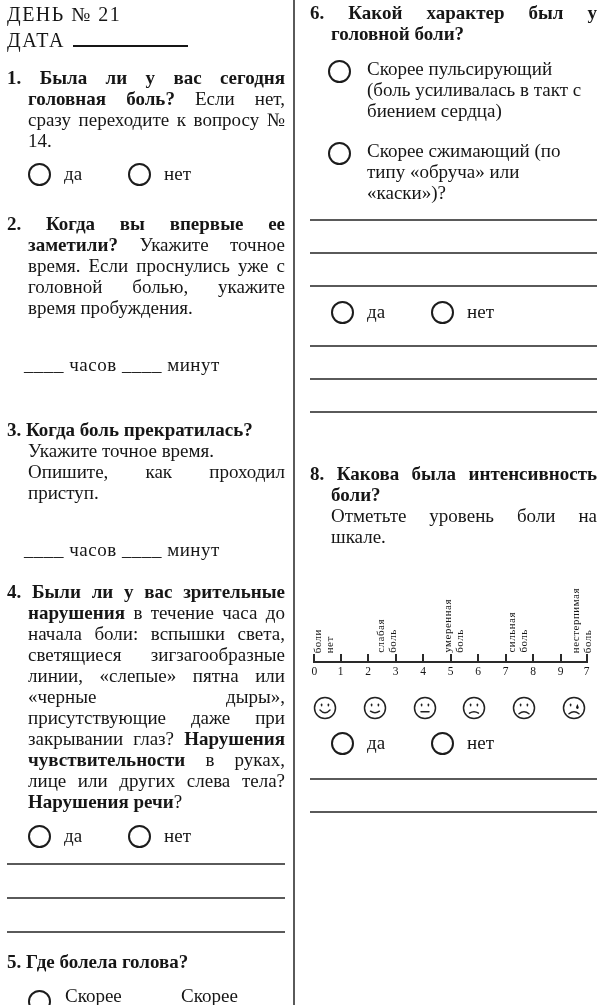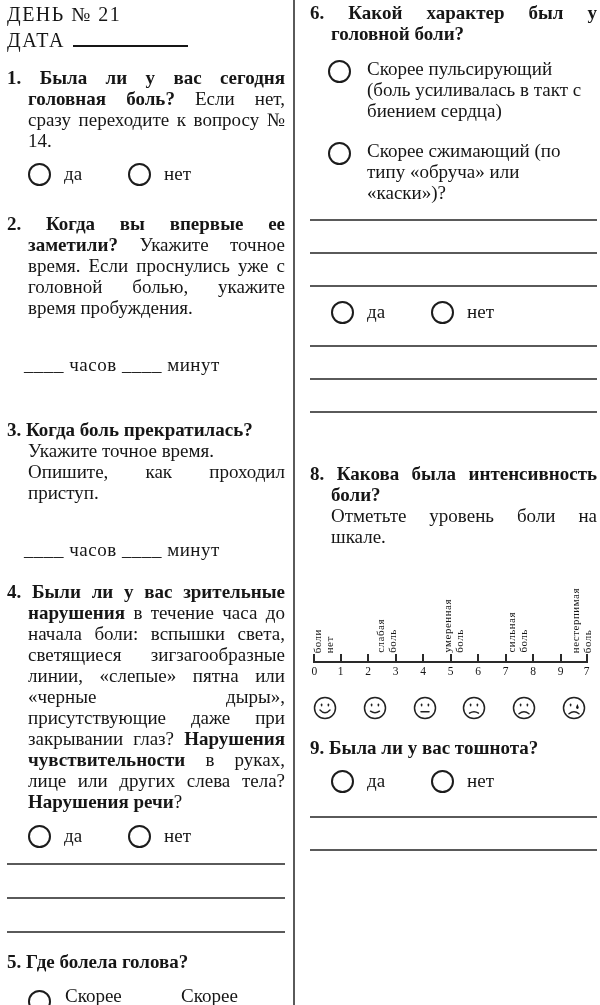--- a/index.html
+++ b/index.html
@@ -241,24 +241,20 @@
         <path d="M7 17.8 Q12 13.6 17 17.8" fill="none" stroke="#222" stroke-width="1.5" stroke-linecap="round"></path>
       </svg>
       <svg class="face" viewBox="0 0 24 24">
         <circle cx="12" cy="12" r="10.5" fill="none" stroke="#222" stroke-width="1.5"></circle>
         <line x1="8.6" y1="8.2" x2="8.6" y2="9.8" stroke="#222" stroke-width="1.5" stroke-linecap="round"></line>
         <path d="M15.4 8 C16.2 9.9 16.7 10.8 16.7 11.6 a1.3 1.3 0 0 1 -2.6 0 C14.1 10.8 14.6 9.9 15.4 8 Z" fill="#111"></path>
         <path d="M7 17.8 Q12 13.6 17 17.8" fill="none" stroke="#222" stroke-width="1.5" stroke-linecap="round"></path>
       </svg>
     </div>
 
-    <div class="qbody mt17">
-      <span class="qnum">9.</span>
-      <b>Была ли у вас тошнота?</b>
-    </div>
     <div class="yn-row mt12">
       <span class="circle"></span>
       <span class="yn-label">да</span>
       <span class="circle gap"></span>
       <span class="yn-label">нет</span>
     </div>
     <div class="ans-line h22"></div>
     <div class="ans-line"></div>
 
   </div>

